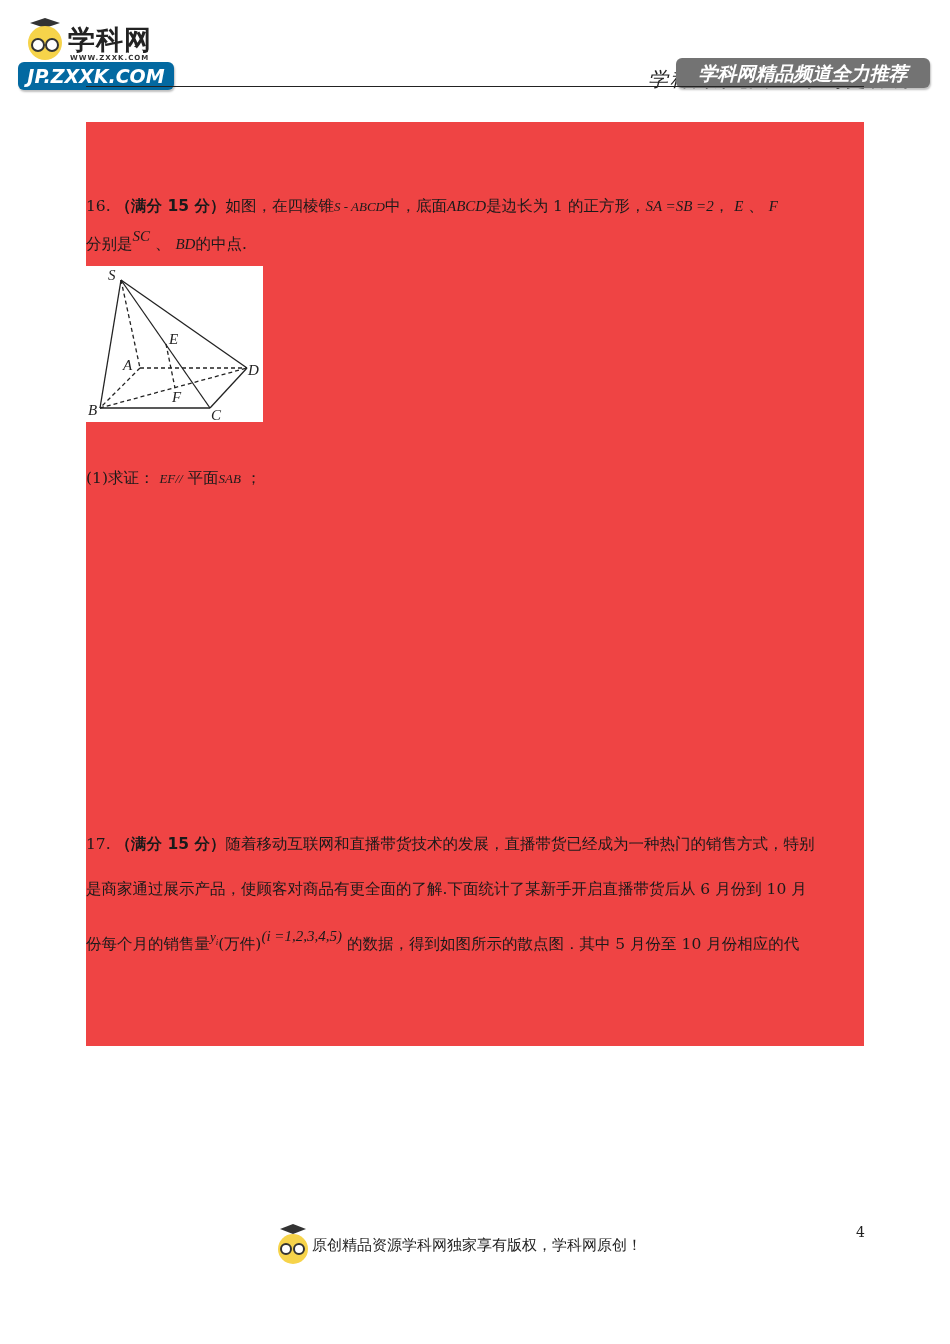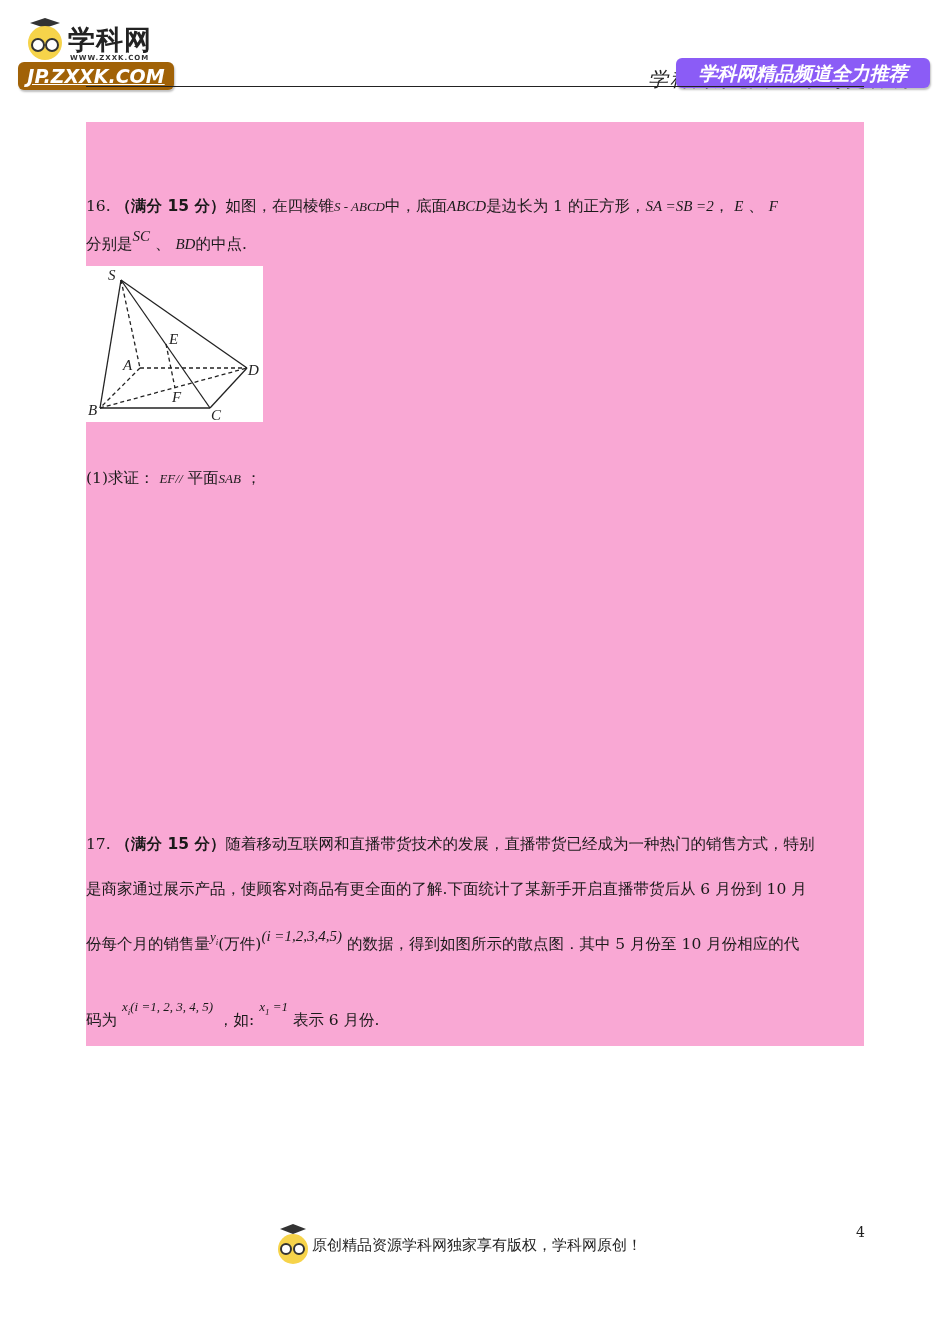--- a/index.html
+++ b/index.html
@@ -3,25 +3,25 @@
 <meta charset="utf-8">
 <style>
   html,body{margin:0;padding:0;background:#ffffff;}
   body{width:950px;height:1344px;position:relative;overflow:hidden;font-family:"DejaVu Serif","Liberation Serif",serif;color:#1a1a1a;}
   .header-logo{position:absolute;left:18px;top:12px;width:160px;height:82px;}
   .logo-face{position:absolute;left:10px;top:14px;width:34px;height:34px;border-radius:50%;background:#f6d34a;}
   .logo-cap{position:absolute;left:12px;top:6px;width:30px;height:10px;background:#333;clip-path:polygon(50% 0,100% 50%,50% 100%,0 50%);}
   .logo-eye{position:absolute;top:12px;width:10px;height:10px;border:2px solid #333;border-radius:50%;background:#fff;}
   .logo-title{position:absolute;left:50px;top:10px;font-family:"DejaVu Sans",sans-serif;font-weight:bold;font-size:27px;color:#222;letter-spacing:1px;}
   .logo-url{position:absolute;left:52px;top:42px;font-family:"DejaVu Sans",sans-serif;font-weight:bold;font-size:7px;color:#333;letter-spacing:1px;}
-  .logo-badge{position:absolute;left:0;top:50px;width:156px;height:28px;border-radius:6px;background:#a16207;color:#fff;font-family:"DejaVu Sans",sans-serif;font-weight:bold;font-size:19px;line-height:28px;text-align:center;font-style:italic;box-shadow:1px 2px 2px rgba(0,0,0,.25);text-decoration:underline;}
+  .logo-badge{position:absolute;left:0;top:50px;width:156px;height:28px;border-radius:6px;background:#0369a1;color:#fff;font-family:"DejaVu Sans",sans-serif;font-weight:bold;font-size:19px;line-height:28px;text-align:center;font-style:italic;box-shadow:1px 2px 2px rgba(0,0,0,.25);}
   .header-line{position:absolute;left:86px;top:86px;width:778px;height:1px;background:#222;}
   .slogan{position:absolute;right:16px;top:18px;font-family:"DejaVu Serif",serif;font-style:italic;font-size:20px;color:#222;letter-spacing:2px;margin-top:48px;}
-  .channel-badge{position:absolute;left:676px;top:58px;width:254px;height:30px;border-radius:6px;background:#8b5cf6;color:#fff;font-family:"DejaVu Sans",sans-serif;font-weight:bold;font-style:italic;font-size:19px;line-height:30px;text-align:center;box-shadow:1px 2px 2px rgba(0,0,0,.25);}
-  .green-box{position:absolute;left:86px;top:122px;width:778px;height:924px;background:#f9a8d4;}
+  .channel-badge{position:absolute;left:676px;top:58px;width:254px;height:30px;border-radius:6px;background:#737373;color:#fff;font-family:"DejaVu Sans",sans-serif;font-weight:bold;font-style:italic;font-size:19px;line-height:30px;text-align:center;box-shadow:1px 2px 2px rgba(0,0,0,.25);}
+  .green-box{position:absolute;left:86px;top:122px;width:778px;height:924px;background:#ef4444;}
   .line{position:absolute;left:0;white-space:nowrap;font-size:15.5px;}
   .line b{font-family:"DejaVu Sans",sans-serif;font-weight:bold;}
   .m{font-style:italic;font-family:"Liberation Serif","DejaVu Serif",serif;font-size:15px;}
   .sup{position:relative;top:-8px;}
   .sub{position:relative;top:5px;}
   .small{font-size:13px;}
   .figure{position:absolute;left:0;top:144px;width:177px;height:156px;background:#fff;}
   .footer{position:absolute;left:278px;top:1224px;height:36px;}
   .footer-face{position:absolute;left:0;top:10px;width:30px;height:30px;border-radius:50%;background:#f6d34a;}
   .footer-cap{position:absolute;left:2px;top:0;width:26px;height:10px;background:#333;clip-path:polygon(50% 0,100% 50%,50% 100%,0 50%);}
@@ -102,27 +102,20 @@
     <span>17.</span>
     <b>（满分 15 分）</b><span>随着移动互联网和直播带货技术的发展，直播带货已经成为一种热门的销售方式，特别</span>
   </div>
   <div class="line" style="top:757px;">
     <span>是商家通过展示产品，使顾客对商品有更全面的了解.下面统计了某新手开启直播带货后从 6 月份到 10 月</span>
   </div>
   <div class="line" style="top:812px;">
     <span>份每个月的销售量</span><span class="m sup small"><span>y</span><sub style="font-size:9px;">i</sub></span><span>(万件)</span><span class="m sup">(i =1,2,3,4,5)</span>
     <span>的数据，得到如图所示的散点图．其中 5 月份至 10 月份相应的代</span>
   </div>
-  <div class="line" style="top:888px;">
-    <span>码为</span>
-    <span class="m sup small" style="top:-14px;"><span>x</span><sub style="font-size:9px;">i</sub><span>(i =1, 2, 3, 4, 5)</span></span>
-    <span>，如:</span>
-    <span class="m sup small" style="top:-14px;"><span>x</span><sub style="font-size:9px;">1</sub><span> =1</span></span>
-    <span>表示 6 月份.</span>
-  </div>
 </div>
 
 <div class="footer">
   <div class="footer-face">
     <div class="logo-eye" style="left:2px;top:9px;width:8px;height:8px;"></div>
     <div class="logo-eye" style="left:15px;top:9px;width:8px;height:8px;"></div>
   </div>
   <div class="footer-cap"></div>
   <div class="footer-text">原创精品资源学科网独家享有版权，学科网原创！</div>
 </div>

